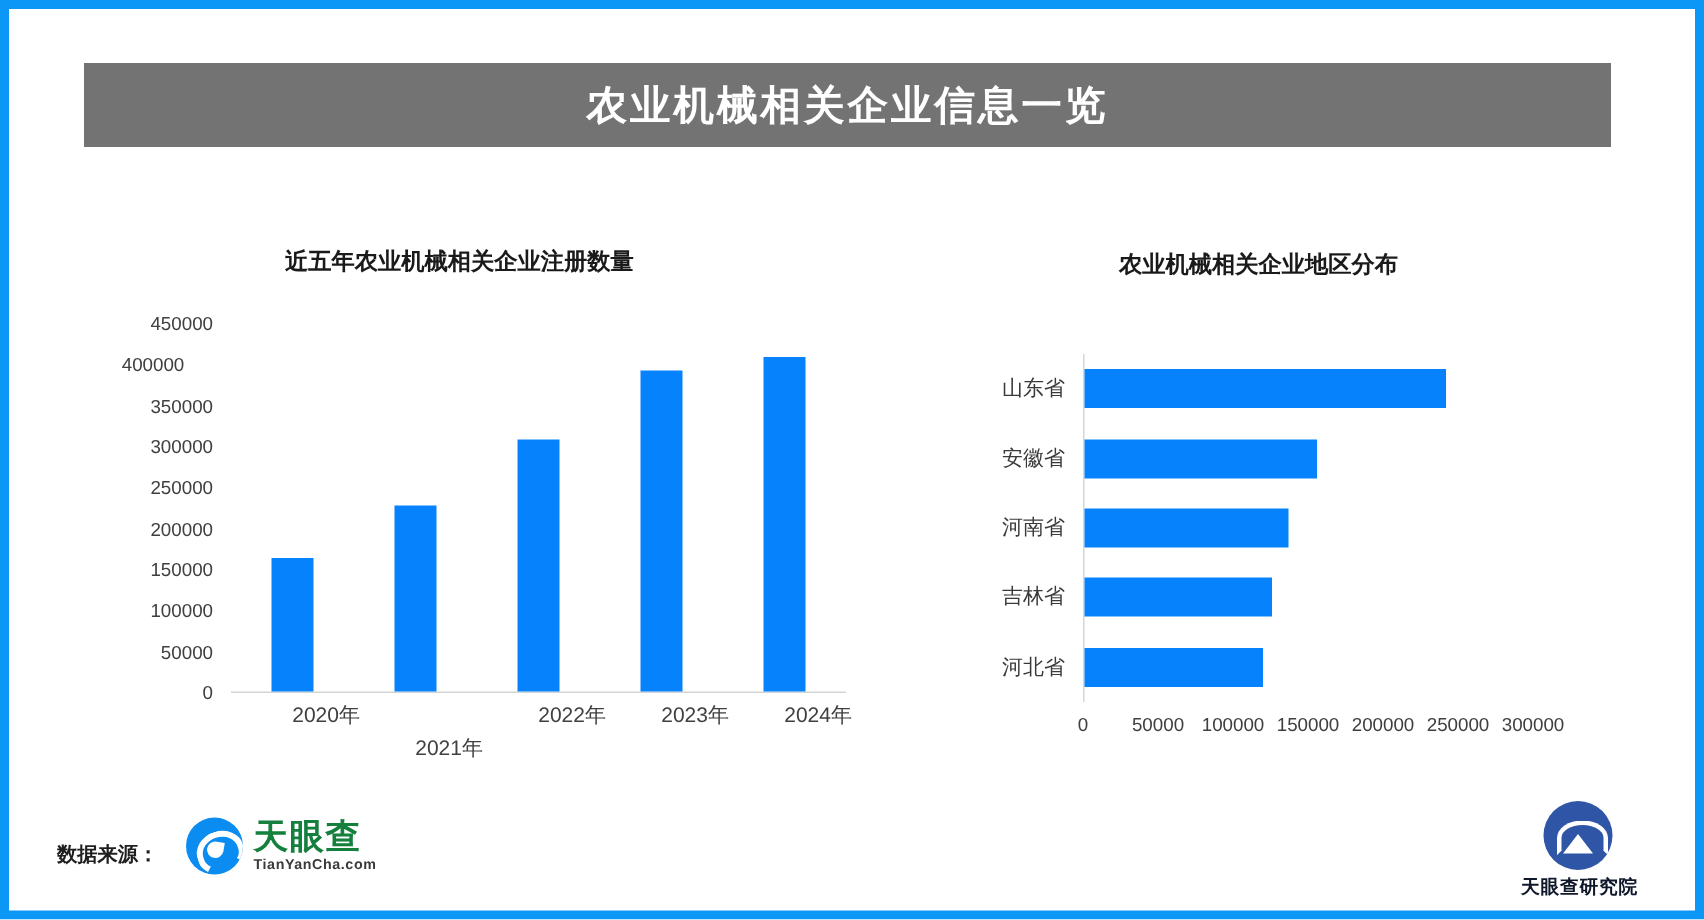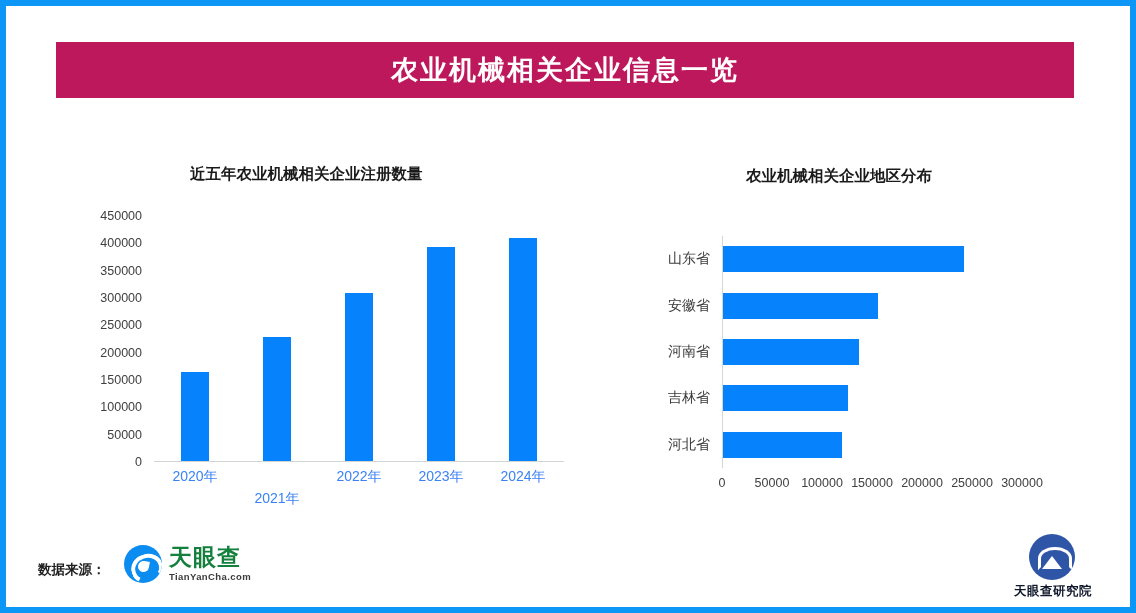--- a/index.html
+++ b/index.html
@@ -13,21 +13,21 @@
     width: 1136px; height: 613px;
     background: #ffffff;
     border: 6px solid #0c96f5;
     overflow: hidden;
   }
   
   .banner {
     position: absolute;
     left: 50px; top: 36px;
     width: 1018px; height: 56px;
-    background: #be185d;
+    background: #737373;
     display: flex; align-items: center; justify-content: center;
   }
   .banner-text {
     color: #ffffff;
     font-size: 27px;
     font-weight: bold;
     letter-spacing: 2px;
     white-space: nowrap;
   }
   
@@ -71,23 +71,23 @@
   .col-bar {
     position: absolute;
     bottom: 1px;
     width: 28px;
     background: #0682fd;
   }
   .xtick {
     position: absolute;
     top: 252px;
     width: 90px;
-    text-align: center;
+    text-align: right;
     font-size: 14px;
-    color: #3b82f6;
+    color: #404040;
     white-space: nowrap;
   }
   
   #bar-chart {
     position: absolute;
     left: 620px; top: 230px;
     width: 430px; height: 275px;
   }
   .cat-label {
     position: absolute;
@@ -243,21 +243,21 @@
         <div class="col-bar" style="background: rgb(6, 130, 253); height: 223.04px; left: 355px;"></div>
       </div>
   <div class="ytick" style="top: 246px;">0</div>
       <div class="ytick" style="top: 218.667px;">50000</div>
       <div class="ytick" style="top: 191.333px;">100000</div>
       <div class="ytick" style="top: 164px;">150000</div>
       <div class="ytick" style="top: 136.667px;">200000</div>
       <div class="ytick" style="top: 109.333px;">250000</div>
       <div class="ytick" style="top: 82px;">300000</div>
       <div class="ytick" style="top: 54.6667px;">350000</div>
-      <div class="ytick" style="top: 27.3333px;">400000</div>
+      <div class="ytick" style="top: 27.3333px; text-align: center;">400000</div>
       <div class="ytick" style="top: 0px;">450000</div>
       <div class="xtick" style="left: 74px;">2020年</div>
       <div class="xtick" style="left: 156px; margin-top: 22px;">2021年</div>
       <div class="xtick" style="left: 238px;">2022年</div>
       <div class="xtick" style="left: 320px;">2023年</div>
       <div class="xtick" style="left: 402px;">2024年</div>
     </div>
 
   <div id="bar-chart">
     <div class="bar-plot">

